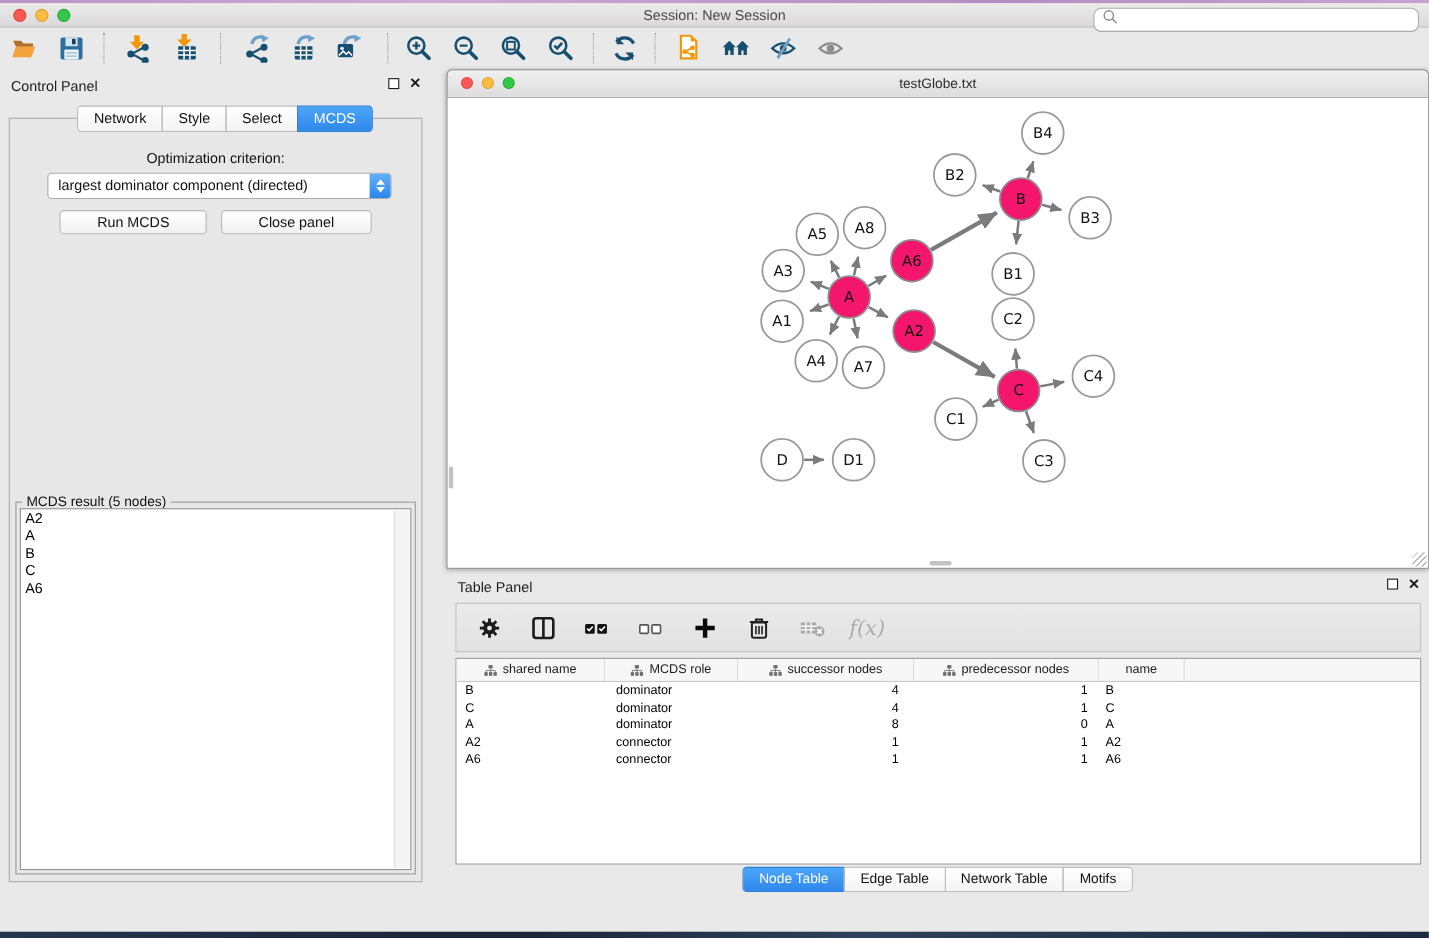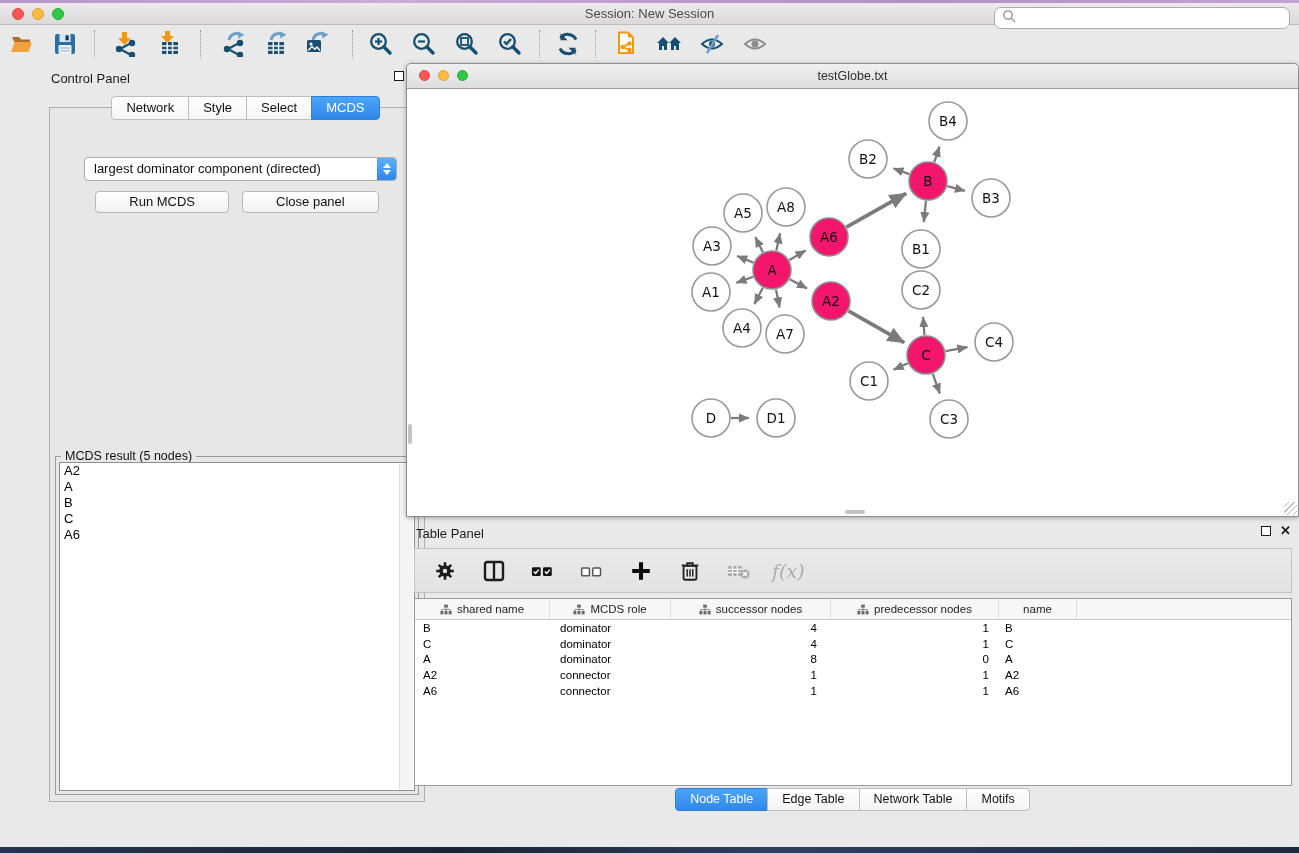--- a/index.html
+++ b/index.html
@@ -15,21 +15,21 @@
   .light.red{background:#FC5753;border:1px solid #DF4744;box-sizing:border-box;}
   .light.yellow{background:#FDBC40;border:1px solid #DE9F34;box-sizing:border-box;}
   .light.green{background:#33C748;border:1px solid #27AA35;box-sizing:border-box;}
   .tb-title{position:absolute;left:0;right:0;top:0;height:17px;line-height:21px;text-align:center;font-size:13px;color:#4a4a4a;}
   
   #toolbar{position:absolute;top:25px;left:0;right:0;height:37px;display:flex;align-items:center;}
   .tb-btn{width:32px;height:32px;display:flex;align-items:center;justify-content:center;background:none;border:none;padding:0;cursor:default;}
   .tb-sep{width:1px;height:28px;border-left:1px dotted #9a9a9a;}
   #search-box{position:absolute;right:9px;top:7px;width:296px;height:22px;background:#fff;border:1px solid #ABABAB;border-radius:7px;display:flex;align-items:center;padding-left:7px;box-sizing:border-box;}
   
-  #control-panel{position:absolute;left:0;top:65px;width:391px;height:745px;margin-left:41px;}
+  #control-panel{position:absolute;left:0;top:65px;width:391px;height:745px;}
   .panel-head{position:relative;height:26px;}
   .panel-title{position:absolute;left:10px;top:6px;font-size:13px;color:#1c1c1c;}
   .panel-icons{position:absolute;right:8px;top:6px;display:flex;gap:9px;align-items:center;}
   .float-ico{width:10px;height:10px;border:1.5px solid #1c1c1c;background:#fff;display:inline-block;box-sizing:border-box;}
   .close-ico{font-size:13px;font-weight:bold;color:#1c1c1c;line-height:10px;}
   .seg-tabs{display:flex;justify-content:center;position:relative;z-index:3;}
   .seg-tab{height:22px;line-height:22px;padding:0 14px;font-size:13px;background:linear-gradient(#ffffff,#f4f4f4);
            border:1px solid #BDBDBD;margin-left:-1px;color:#111;}
   .seg-tab:first-child{border-radius:4px 0 0 4px;margin-left:0;}
   .seg-tab:last-child{border-radius:0 4px 4px 0;}
@@ -264,20 +264,21 @@
         <span class="close-ico">✕</span>
       </span>
     </div>
     <div id="cp-tabs" class="seg-tabs">
         <div class="seg-tab">Network</div>
         <div class="seg-tab">Style</div>
         <div class="seg-tab">Select</div>
         <div class="seg-tab active">MCDS</div>
       </div>
     <div id="cp-content">
+      <div id="opt-label">Optimization criterion:</div>
       <div id="criterion-select">
         <span class="val">largest dominator component (directed)</span>
         <span class="spin">
             <i class="up"></i>
             <i class="dn"></i>
           </span>
       </div>
       <div class="cp-buttons">
         <button class="push-btn">Run MCDS</button>
         <button class="push-btn">Close panel</button>

